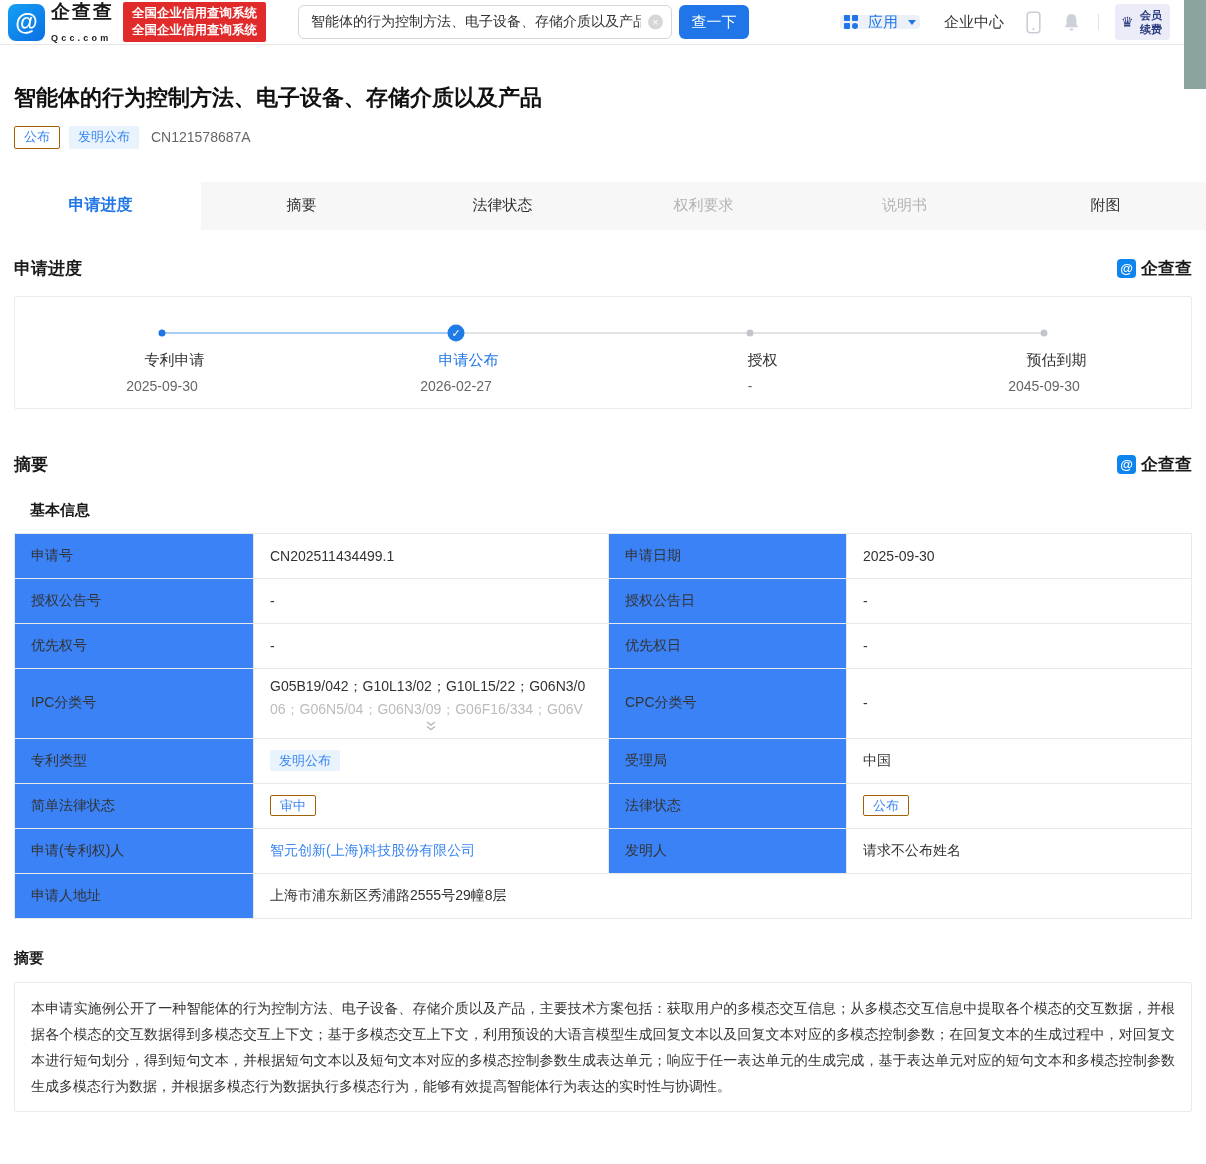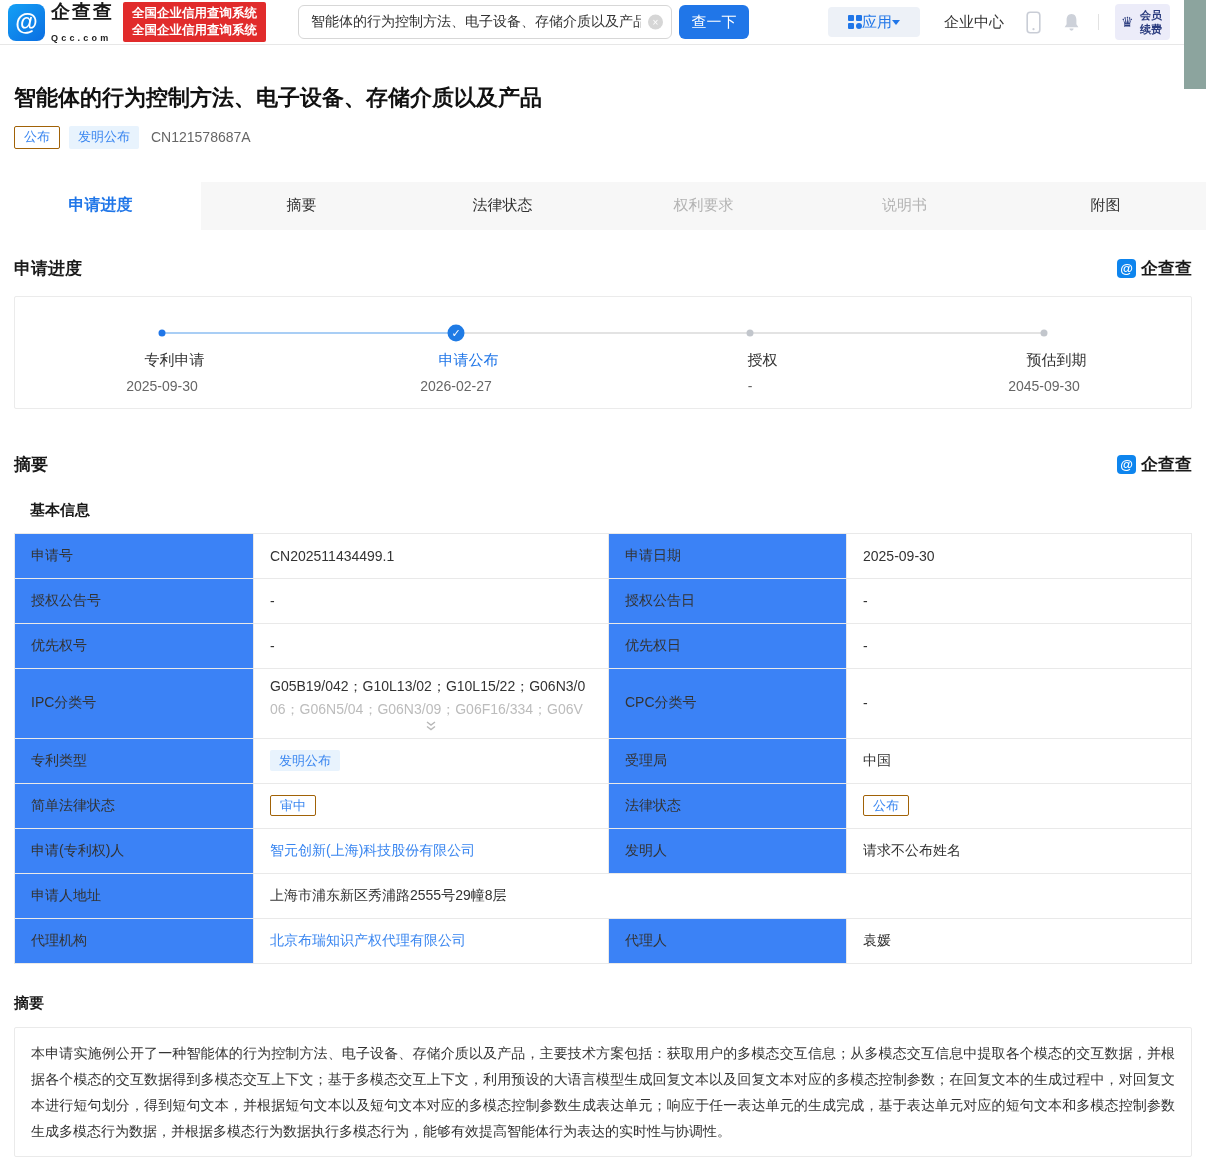--- a/index.html
+++ b/index.html
@@ -21,22 +21,22 @@
   .search-wrap { margin-left:32px; display:flex; align-items:center; }
   .search-box { position:relative; }
   .search-input { width:374px; height:34px; border:1px solid #d7d7d7; border-radius:6px; padding:0 30px 0 12px;
                   font-size:14px; color:#333; outline:none; font-family:inherit; }
   .search-clear { position:absolute; right:9px; top:50%; transform:translateY(-50%); width:15px; height:15px;
                   border-radius:50%; background:#d6d6d6; color:#fff; font-size:10px; line-height:15px;
                   text-align:center; cursor:pointer; }
   .search-btn { margin-left:7px; width:70px; height:34px; background:#2076e8; color:#fff; border:none;
                 border-radius:6px; font-size:15px; cursor:pointer; font-family:inherit; }
   .nav { margin-left:auto; display:flex; align-items:center; margin-right:36px; }
-  .nav-apps { background:#edf1f7; border-radius:4px; height:30px; padding:0 20px; display:flex; align-items:center;
-              gap:0; color:#2076e8; font-size:15px; cursor:pointer; }
+  .nav-apps { background:#edf1f7; border-radius:4px; height:14px; padding:0 4px; display:flex; align-items:center;
+              gap:10px; color:#2076e8; font-size:15px; cursor:pointer; }
   .grid-ic { display:inline-grid; grid-template-columns:6px 6px; grid-template-rows:6px 6px; gap:2px; }
   .grid-ic i { background:#2076e8; border-radius:1px; }
   .grid-ic i:last-child { border-radius:50%; }
   .caret-down { width:0; height:0; border-left:4px solid transparent; border-right:4px solid transparent;
                 border-top:5px solid #2076e8; }
   .nav-enter { margin-left:24px; font-size:15px; color:#333; cursor:pointer; }
   .nav-ic { margin-left:22px; display:flex; align-items:center; cursor:pointer; }
   .nav-sep { width:1px; height:16px; background:#e2e2e2; margin:0 16px 0 18px; }
   .member { background:#ececf9; border-radius:4px; padding:4px 8px 4px 25px; position:relative;
             color:#2a3b7e; font-size:11px; font-weight:bold; line-height:1.3; cursor:pointer; }
@@ -279,26 +279,18 @@
       <td>
         <a class="cell-link">智元创新(上海)科技股份有限公司</a>
       </td>
       <td class="lbl">发明人</td>
       <td>请求不公布姓名</td>
     </tr>
     <tr>
       <td class="lbl">申请人地址</td>
       <td colspan="3">上海市浦东新区秀浦路2555号29幢8层</td>
     </tr>
-    <tr>
-      <td class="lbl">代理机构</td>
-      <td>
-        <a class="cell-link">北京布瑞知识产权代理有限公司</a>
-      </td>
-      <td class="lbl">代理人</td>
-      <td>袁媛</td>
-    </tr>
   </tbody>
     </table>
 
   <div class="abs-title">摘要</div>
   <div class="abs-box">本申请实施例公开了一种智能体的行为控制方法、电子设备、存储介质以及产品，主要技术方案包括：获取用户的多模态交互信息；从多模态交互信息中提取各个模态的交互数据，并根据各个模态的交互数据得到多模态交互上下文；基于多模态交互上下文，利用预设的大语言模型生成回复文本以及回复文本对应的多模态控制参数；在回复文本的生成过程中，对回复文本进行短句划分，得到短句文本，并根据短句文本以及短句文本对应的多模态控制参数生成表达单元；响应于任一表达单元的生成完成，基于表达单元对应的短句文本和多模态控制参数生成多模态行为数据，并根据多模态行为数据执行多模态行为，能够有效提高智能体行为表达的实时性与协调性。</div>
 </div>
 
 </body></html>

